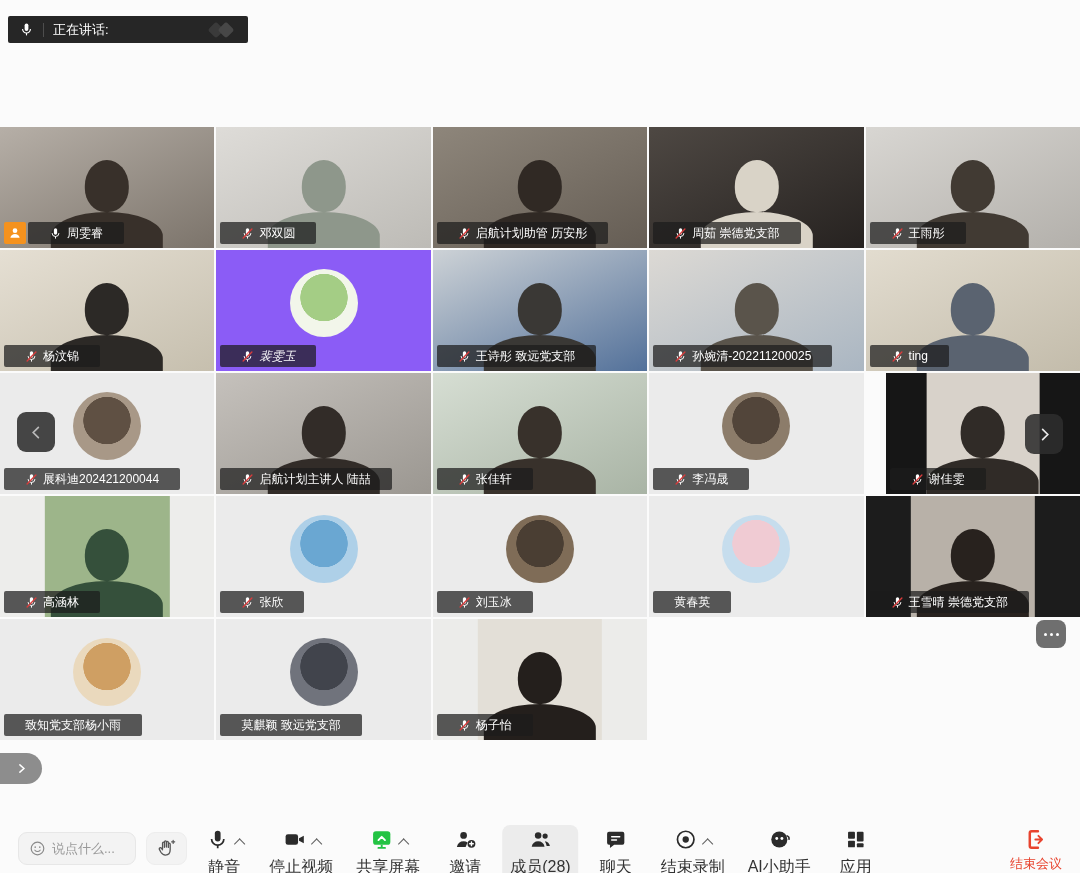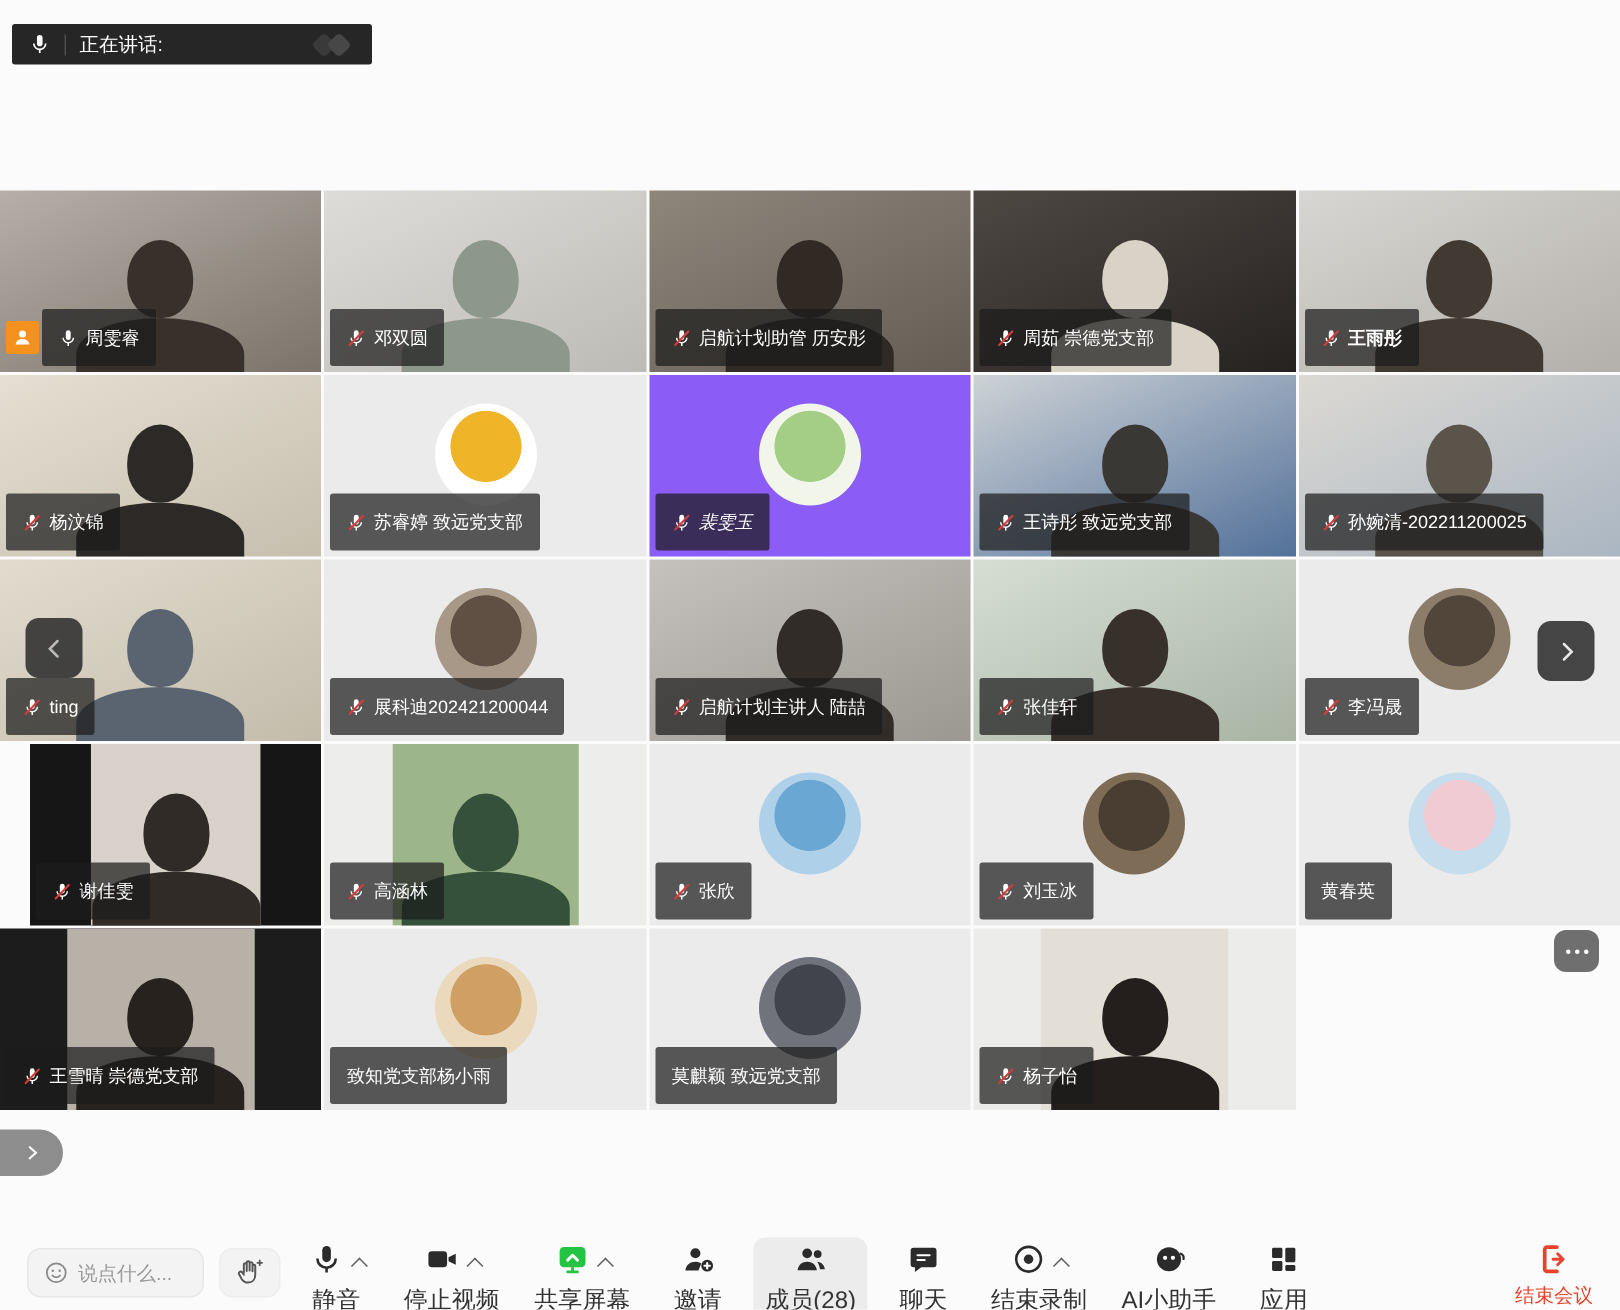--- a/index.html
+++ b/index.html
@@ -33,22 +33,22 @@
   .sil .head{position:absolute;left:50%;bottom:36px;transform:translateX(-50%);
     width:44px;height:52px;border-radius:50% 50% 46% 46%;}
   .sil .shoulders{position:absolute;left:50%;bottom:-12px;transform:translateX(-50%);
     width:112px;height:48px;border-radius:50% 50% 0 0;}
   .avatar{position:absolute;left:50%;top:44%;transform:translate(-50%,-50%);
     width:68px;height:68px;border-radius:50%;}
   .label-row{position:absolute;left:4px;bottom:4px;display:flex;gap:2px;align-items:center;
     max-width:calc(100% - 10px);z-index:2;}
   .host-badge{width:22px;height:22px;border-radius:2px;background:#f5921e;
     display:flex;align-items:center;justify-content:center;flex:none;}
-  .name-label{background:rgba(28,28,28,.72);color:#fff;font-size:12px;height:38px;
-    padding:0 11px;border-radius:2px;display:flex;align-items:center;gap:5px;
+  .name-label{background:rgba(28,28,28,.72);color:#fff;font-size:12px;height:22px;
+    padding:0 21px;border-radius:2px;display:flex;align-items:center;gap:5px;
     white-space:nowrap;overflow:hidden;}
   .mic-slot{display:flex;flex:none;}
   
   .nav-arrow{position:absolute;width:38px;height:40px;background:rgba(45,45,45,.88);
     border-radius:9px;display:flex;align-items:center;justify-content:center;z-index:6;cursor:pointer;}
   .nav-left{left:17px;top:412px;}
   .nav-right{left:1025px;top:414px;}
   .more-btn{position:absolute;left:1036px;top:620px;width:30px;height:28px;background:#6f6f6f;
     border-radius:8px;display:flex;align-items:center;justify-content:center;gap:3px;z-index:6;cursor:pointer;}
   .more-btn b{width:3px;height:3px;border-radius:50%;background:#fff;}
@@ -195,21 +195,21 @@
               <path d="M3.8 7.5a4.2 4.2 0 0 0 8.4 0" stroke="#fff" stroke-width="1.2" fill="none"></path>
               <path d="M8 11.7v2.6" stroke="#fff" stroke-width="1.2"></path>
               <path d="M2.6 13.6 13.4 2.4" stroke="#d83b3b" stroke-width="1.7" stroke-linecap="round"></path>
             </svg>
           </span>
         <span class="pname">周茹 崇德党支部</span>
       </span>
     </div>
   </div>
 
-  <div class="tile" style="background: linear-gradient(155deg, rgb(216, 214, 210) 0%, rgb(179, 176, 171) 100%); font-weight: bold;">
+  <div class="tile" style="background: linear-gradient(155deg, rgb(216, 214, 210) 0%, rgb(179, 176, 171) 100%);">
     <div class="vid">
       <div class="strip" style="width: 100%;">
         <div class="sil">
           <div class="head" style="background: rgb(65, 58, 51);"></div>
             <div class="shoulders" style="background: rgb(65, 58, 51);"></div>
         </div>
       </div>
     </div>
 
     <div class="label-row">
@@ -247,38 +247,20 @@
               <path d="M3.8 7.5a4.2 4.2 0 0 0 8.4 0" stroke="#fff" stroke-width="1.2" fill="none"></path>
               <path d="M8 11.7v2.6" stroke="#fff" stroke-width="1.2"></path>
               <path d="M2.6 13.6 13.4 2.4" stroke="#d83b3b" stroke-width="1.7" stroke-linecap="round"></path>
             </svg>
           </span>
         <span class="pname">杨汶锦</span>
       </span>
     </div>
   </div>
 
-  <div class="tile" style="background: rgb(235, 235, 235);">
-
-    <div class="avatar" style="background: radial-gradient(circle at 50% 42%, rgb(240, 180, 41) 0px, rgb(240, 180, 41) 45%, rgb(255, 255, 255) 46%);"></div>
-    <div class="label-row">
-
-      <span class="name-label">
-        <span class="mic-slot">
-            <svg width="13" height="13" viewBox="0 0 16 16">
-              <rect x="6" y="1.5" width="4" height="8" rx="2" fill="#fff"></rect>
-              <path d="M3.8 7.5a4.2 4.2 0 0 0 8.4 0" stroke="#fff" stroke-width="1.2" fill="none"></path>
-              <path d="M8 11.7v2.6" stroke="#fff" stroke-width="1.2"></path>
-              <path d="M2.6 13.6 13.4 2.4" stroke="#d83b3b" stroke-width="1.7" stroke-linecap="round"></path>
-            </svg>
-          </span>
-        <span class="pname">苏睿婷 致远党支部</span>
-      </span>
-    </div>
-  </div>
 
   <div class="tile" style="background: #8b5cf6; font-style: italic;">
 
     <div class="avatar" style="background: radial-gradient(circle at 50% 42%, rgb(164, 205, 133) 0px, rgb(164, 205, 133) 45%, rgb(242, 246, 234) 46%);"></div>
     <div class="label-row">
 
       <span class="name-label">
         <span class="mic-slot">
             <svg width="13" height="13" viewBox="0 0 16 16">
               <rect x="6" y="1.5" width="4" height="8" rx="2" fill="#fff"></rect>

